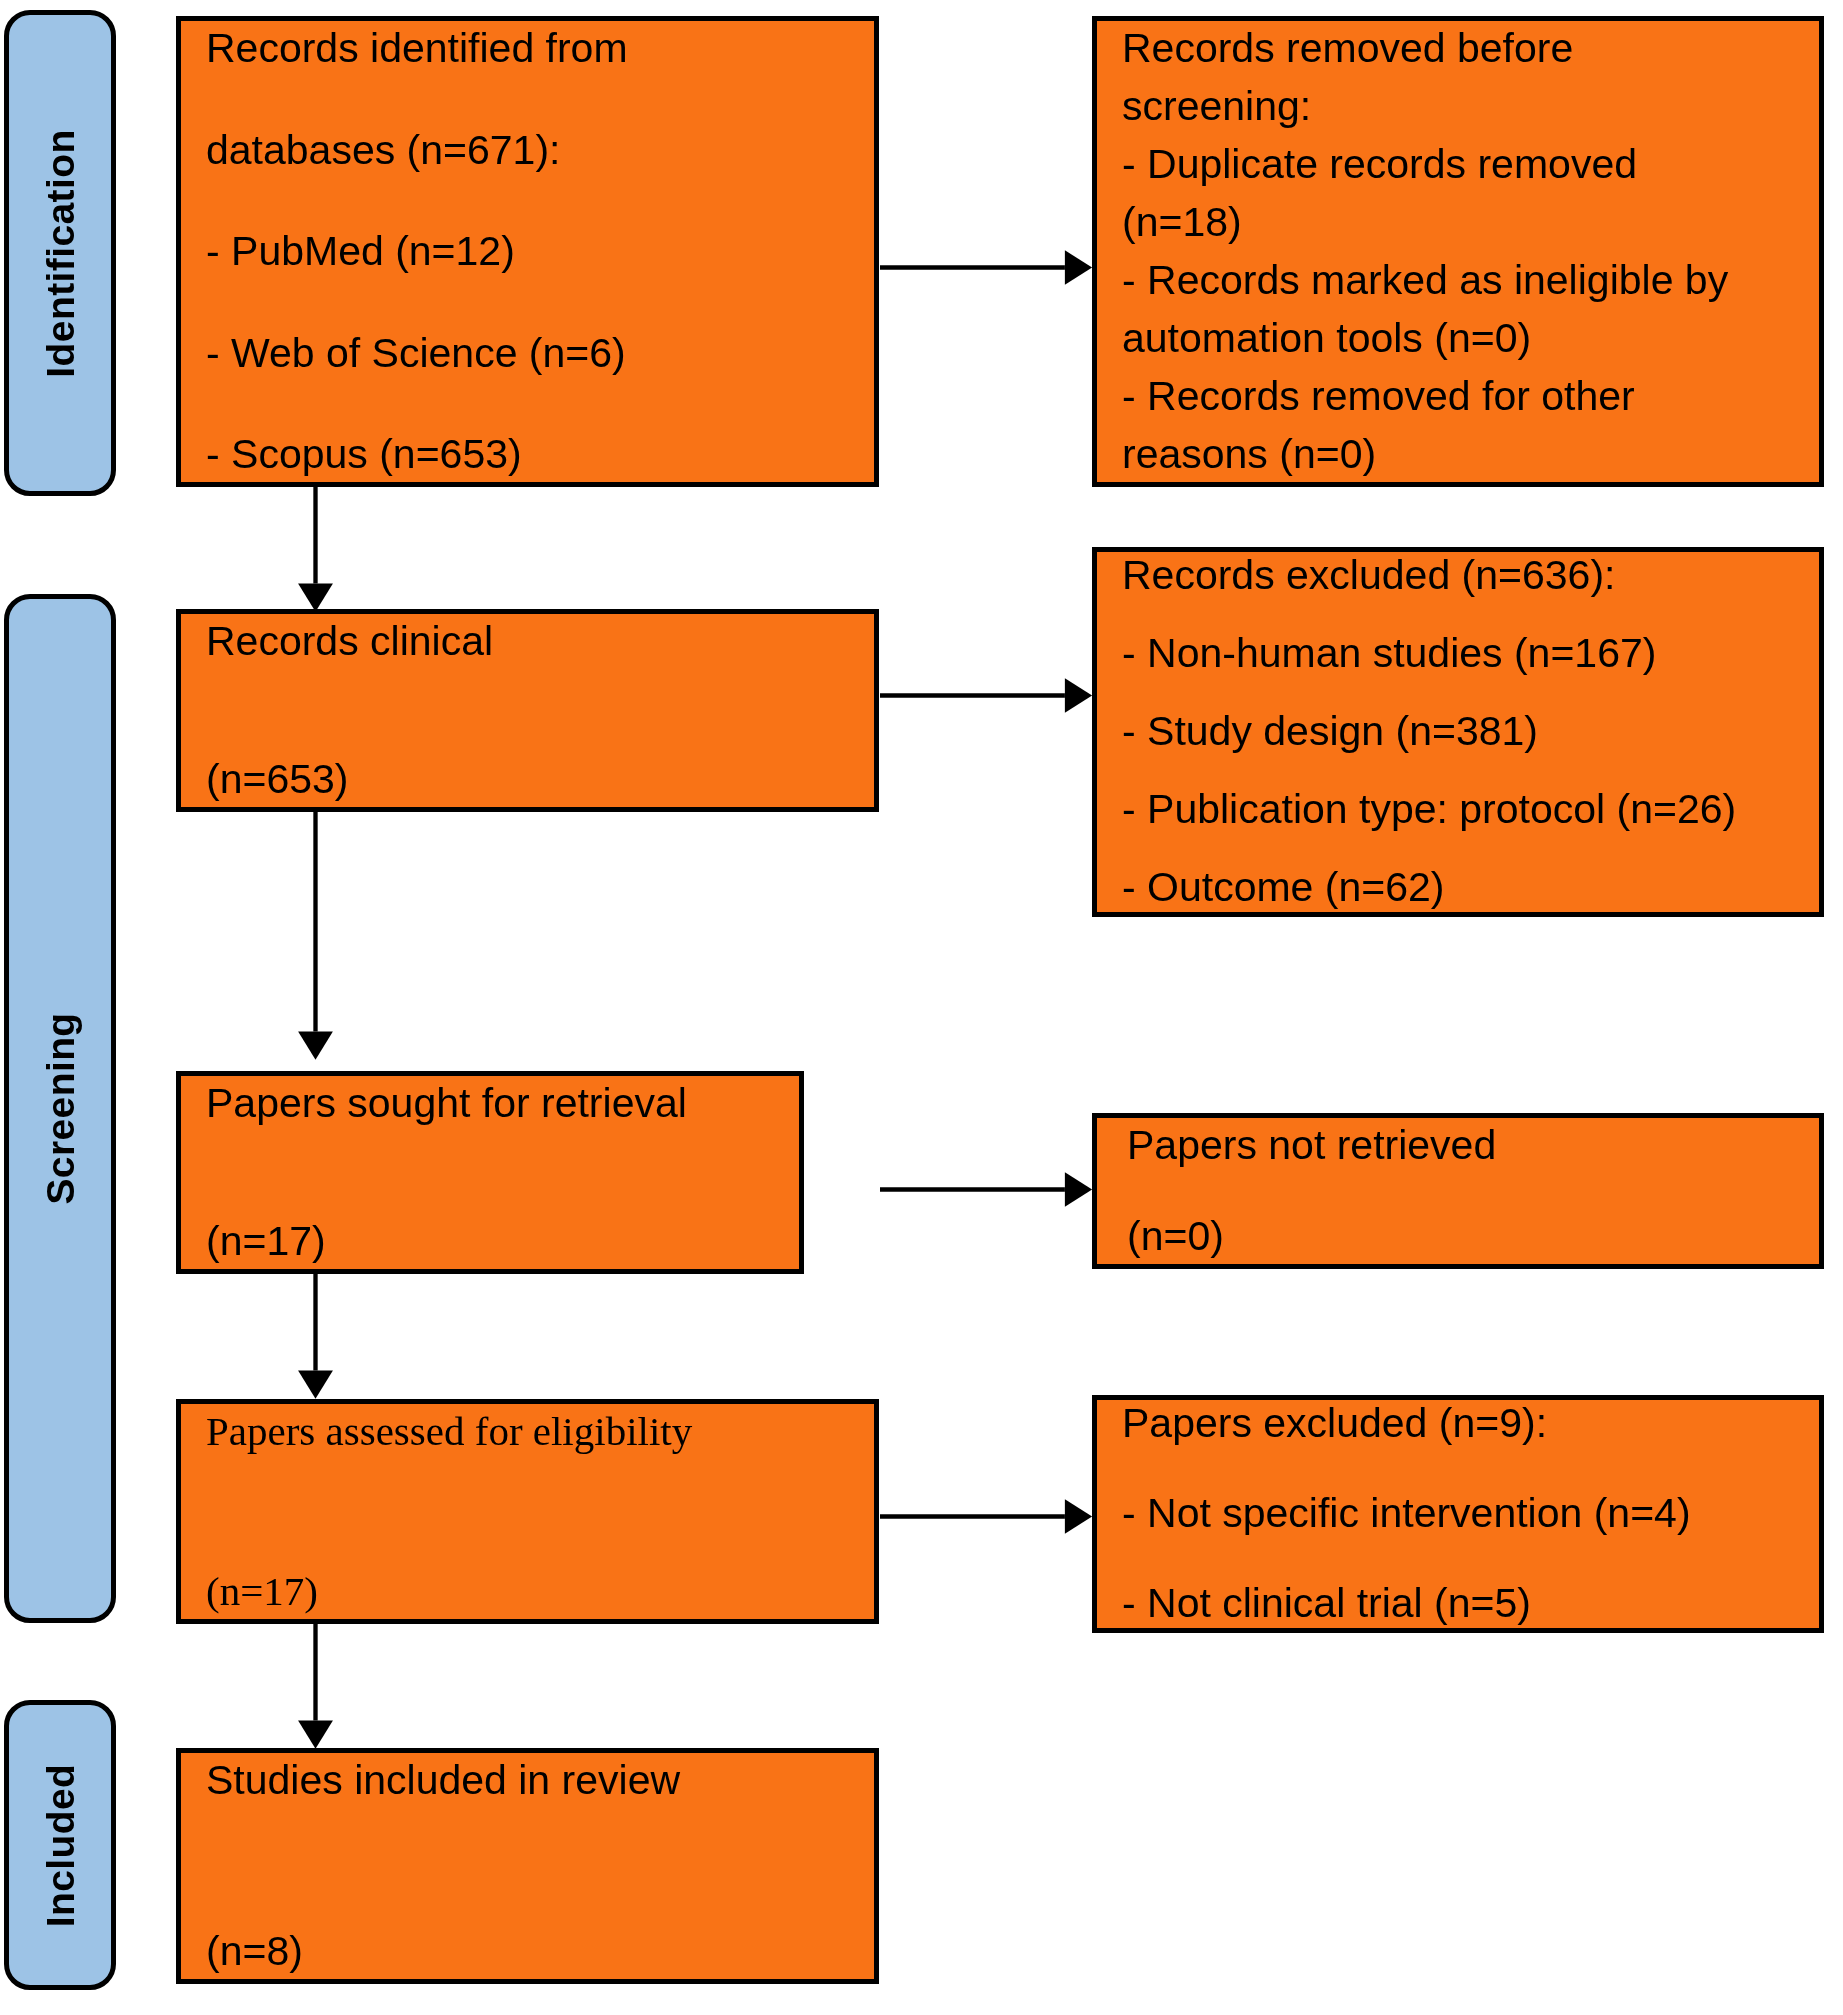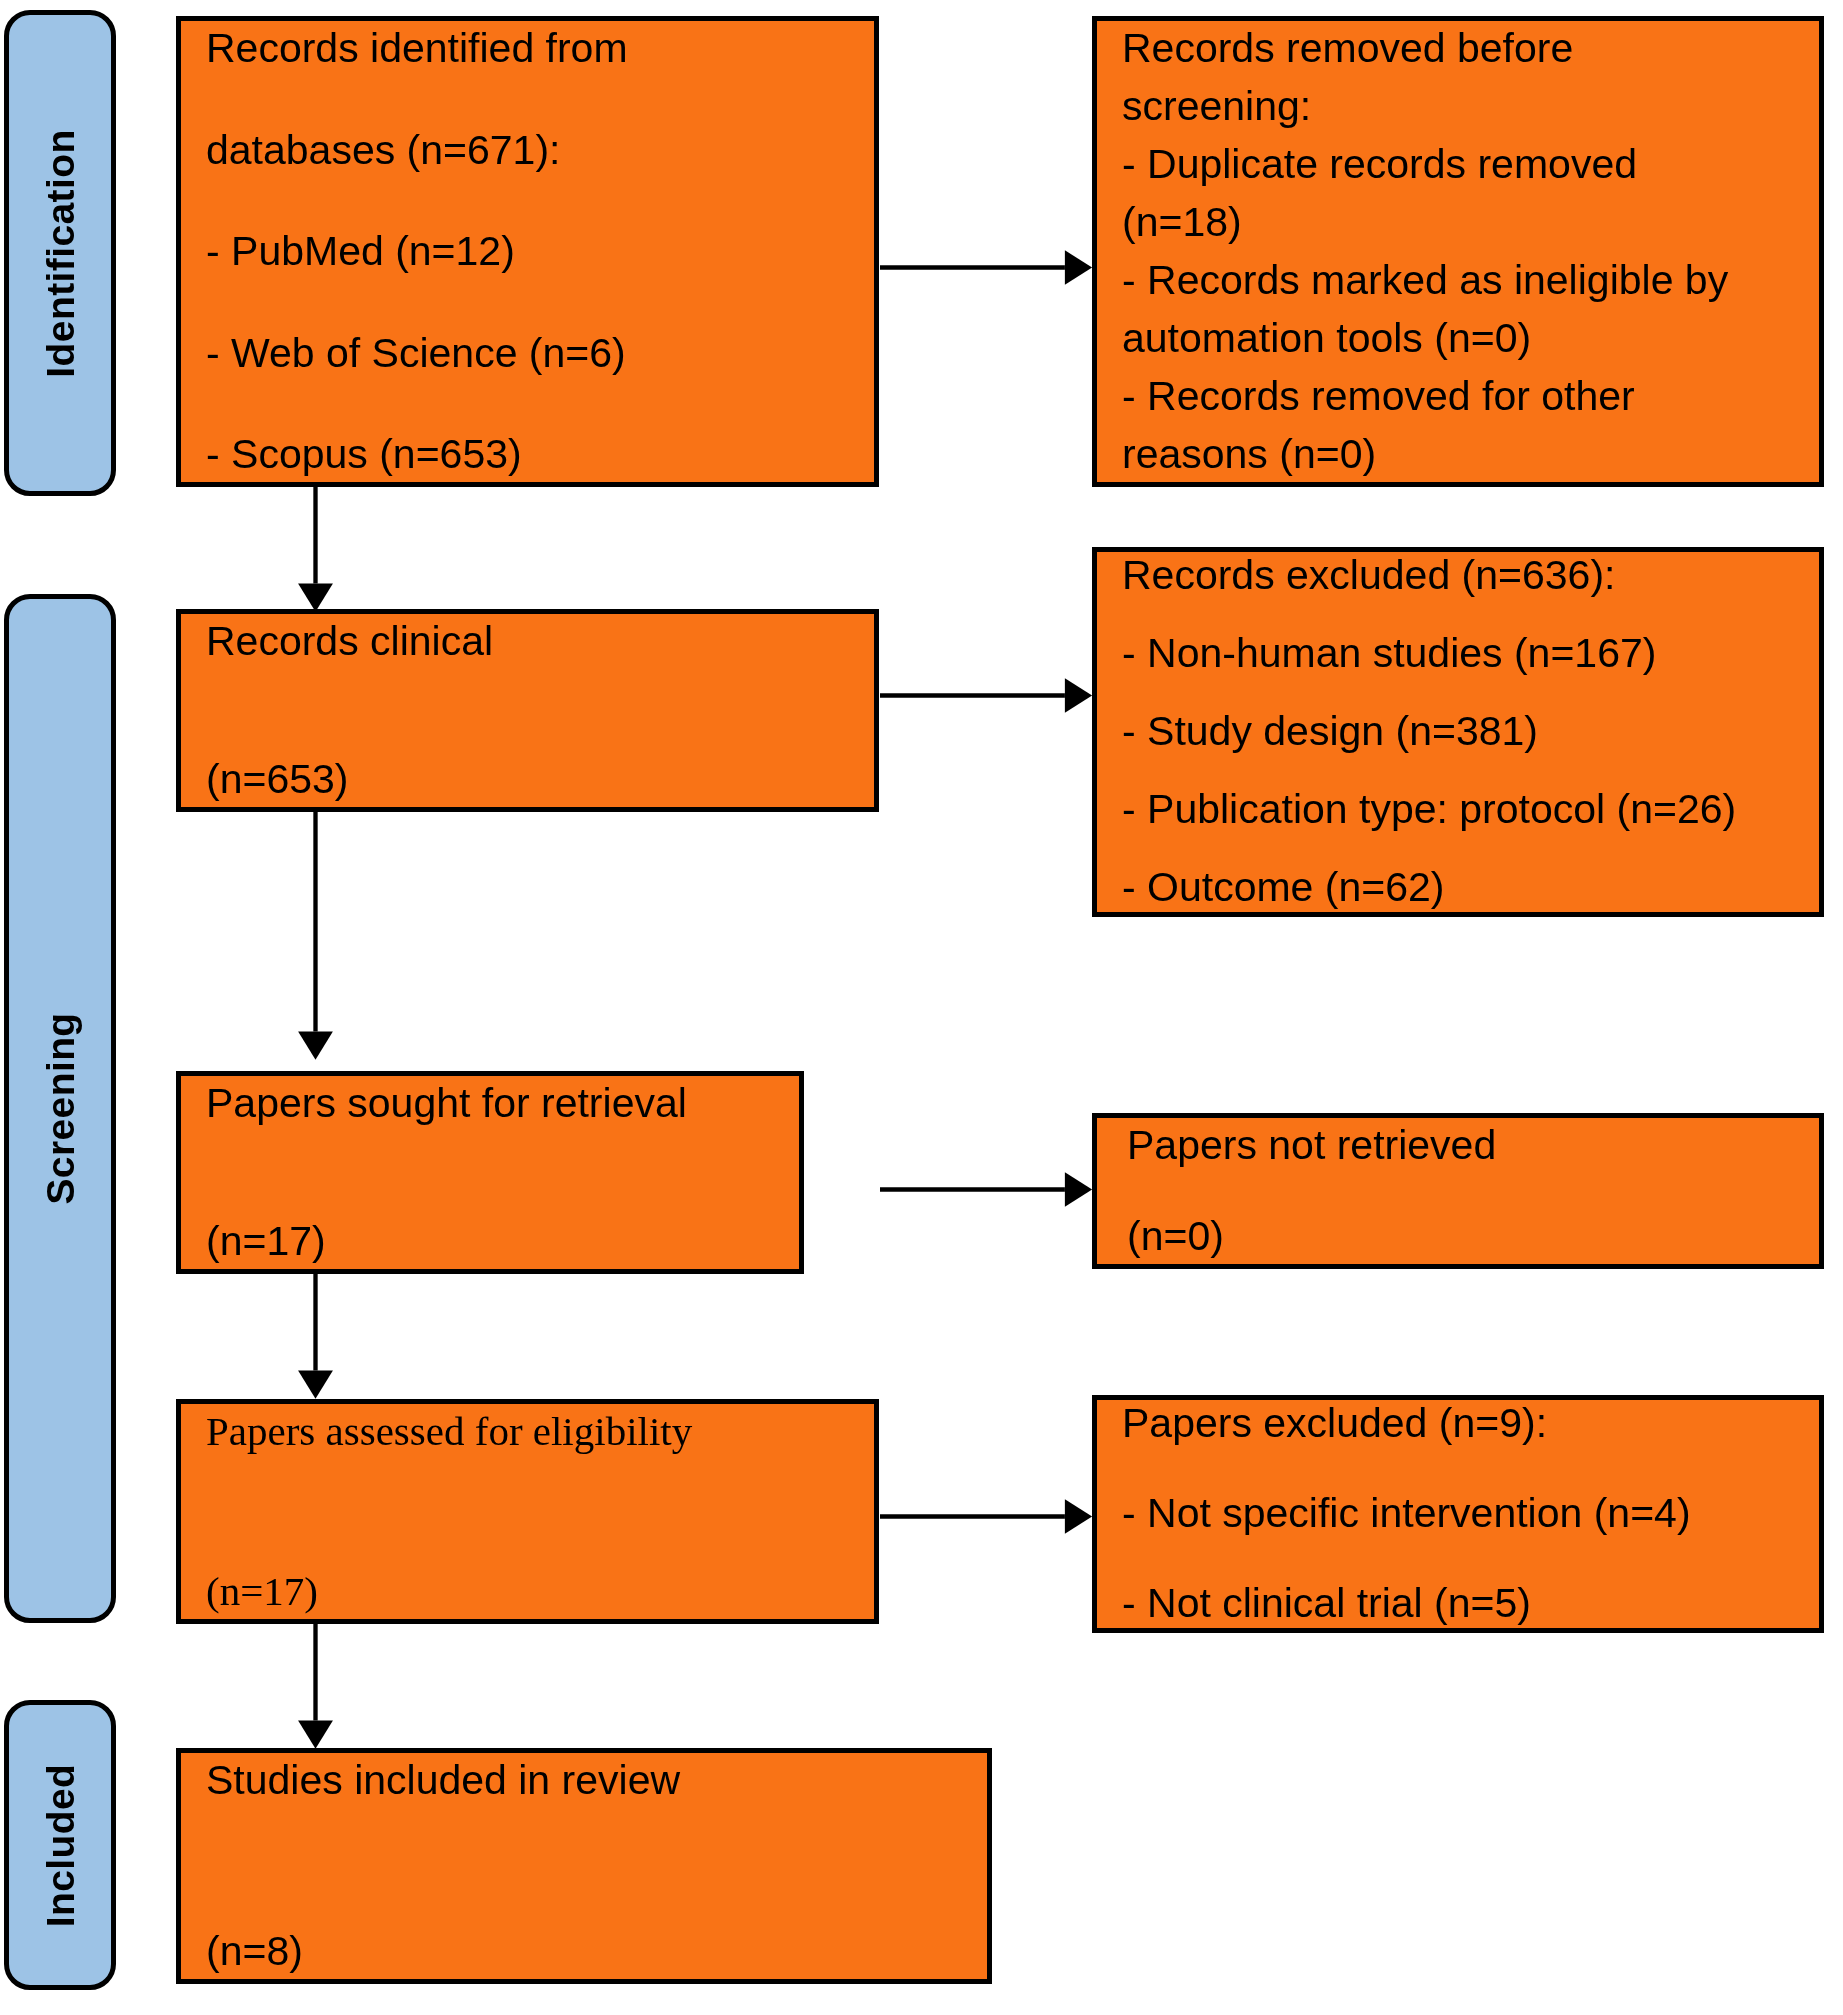--- a/index.html
+++ b/index.html
@@ -189,19 +189,19 @@
     </svg>
   </div>
 
   <div class="conn" style="left:290px; top:1624px; width:51px; height:127px;">
     <svg width="51" height="127" viewBox="0 0 70 175" aria-hidden="true">
       <line x1="35" y1="0" x2="35" y2="133" stroke="#000" stroke-width="6"></line>
       <polygon points="11,133 59,133 35,172" fill="#000"></polygon>
     </svg>
   </div>
 
-  <div class="flow-box" style="left:176px; top:1748px; width:816px; height:236px;">
+  <div class="flow-box" style="left:176px; top:1748px; width:703px; height:236px;">
     <div class="line">Studies included in review</div>
     <div class="line">(n=8)</div>
   </div>
 
 </div>
 
 
 </body></html>

